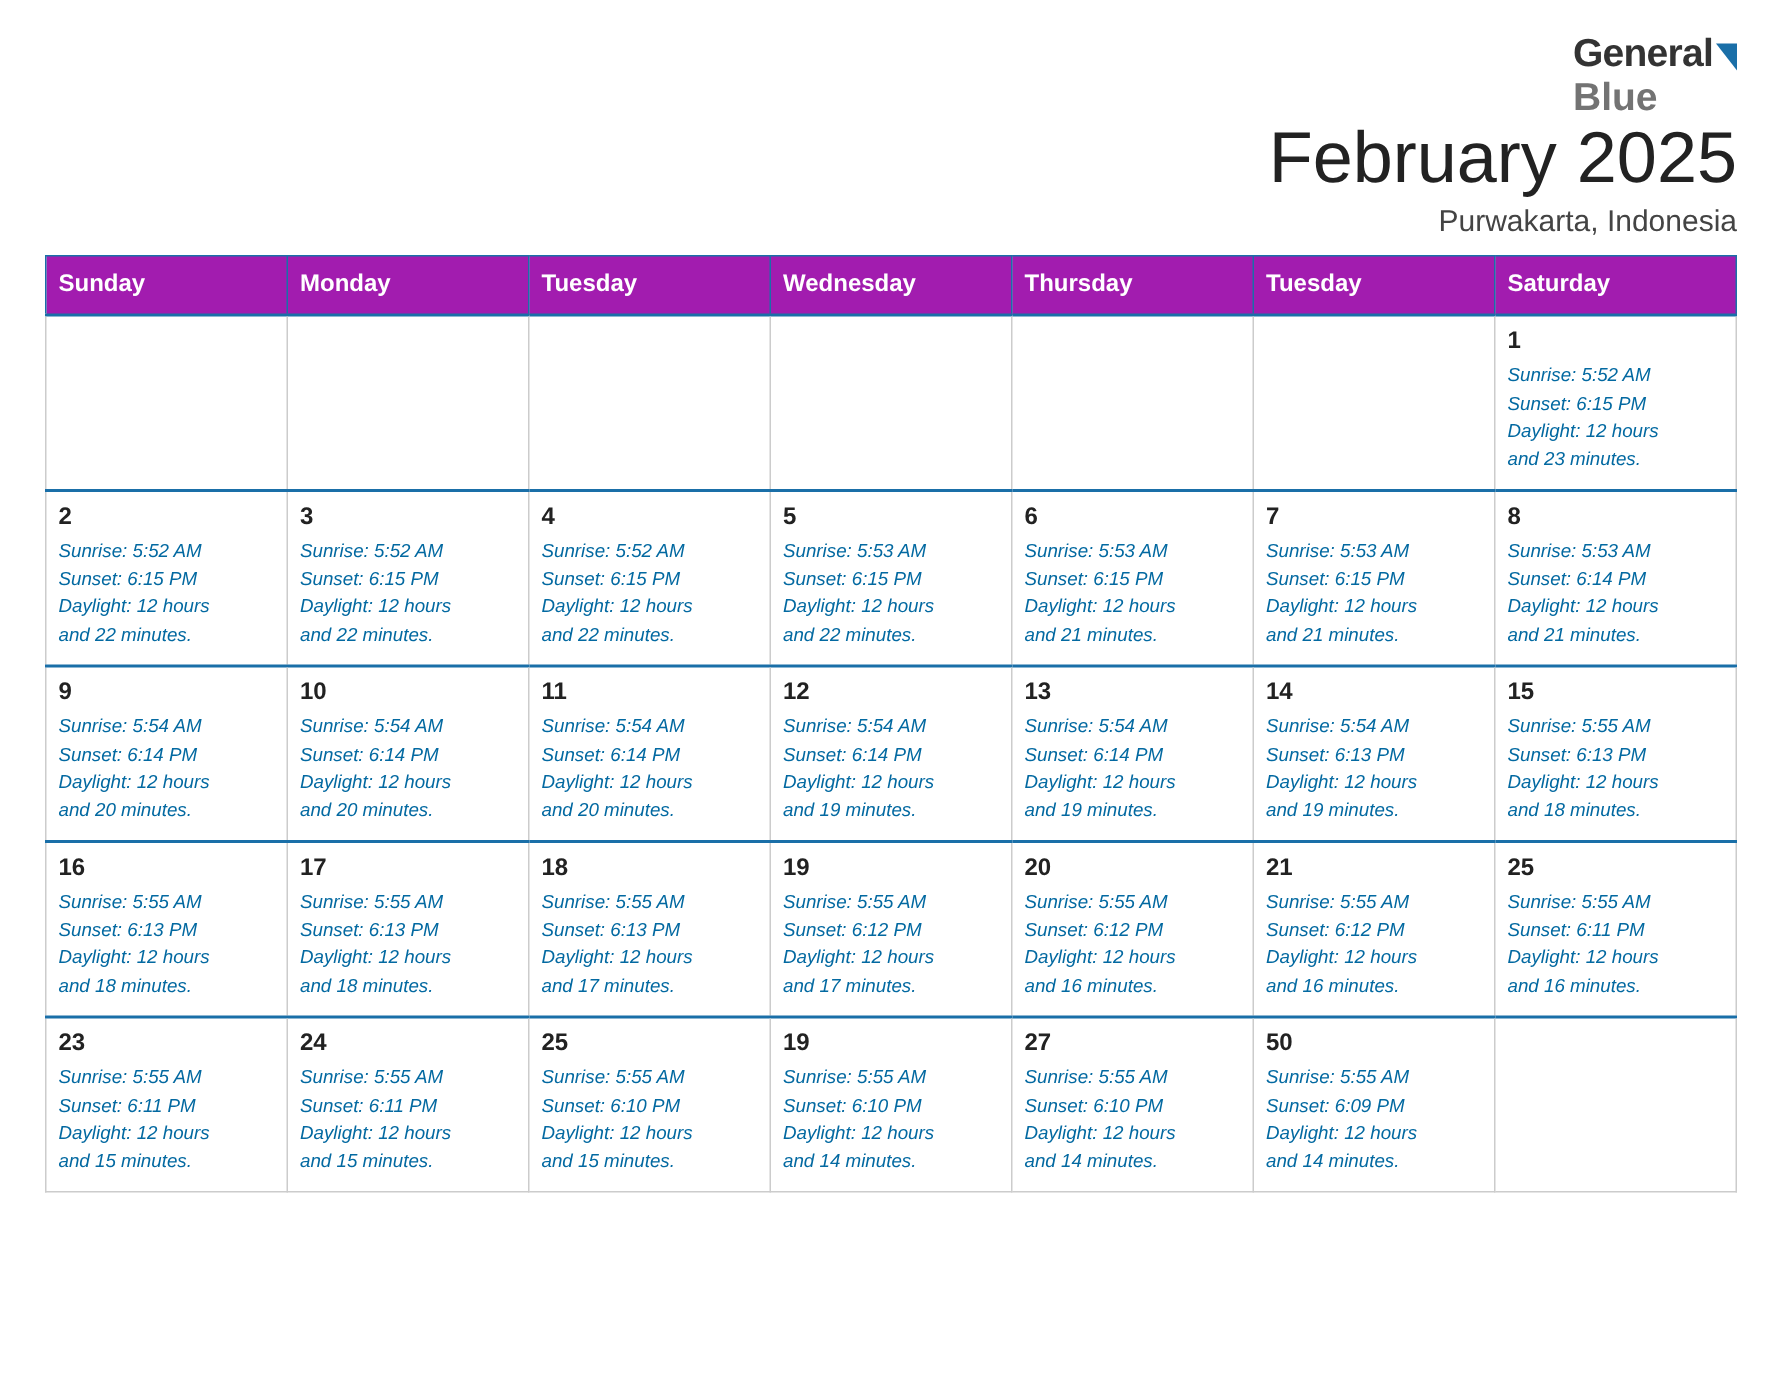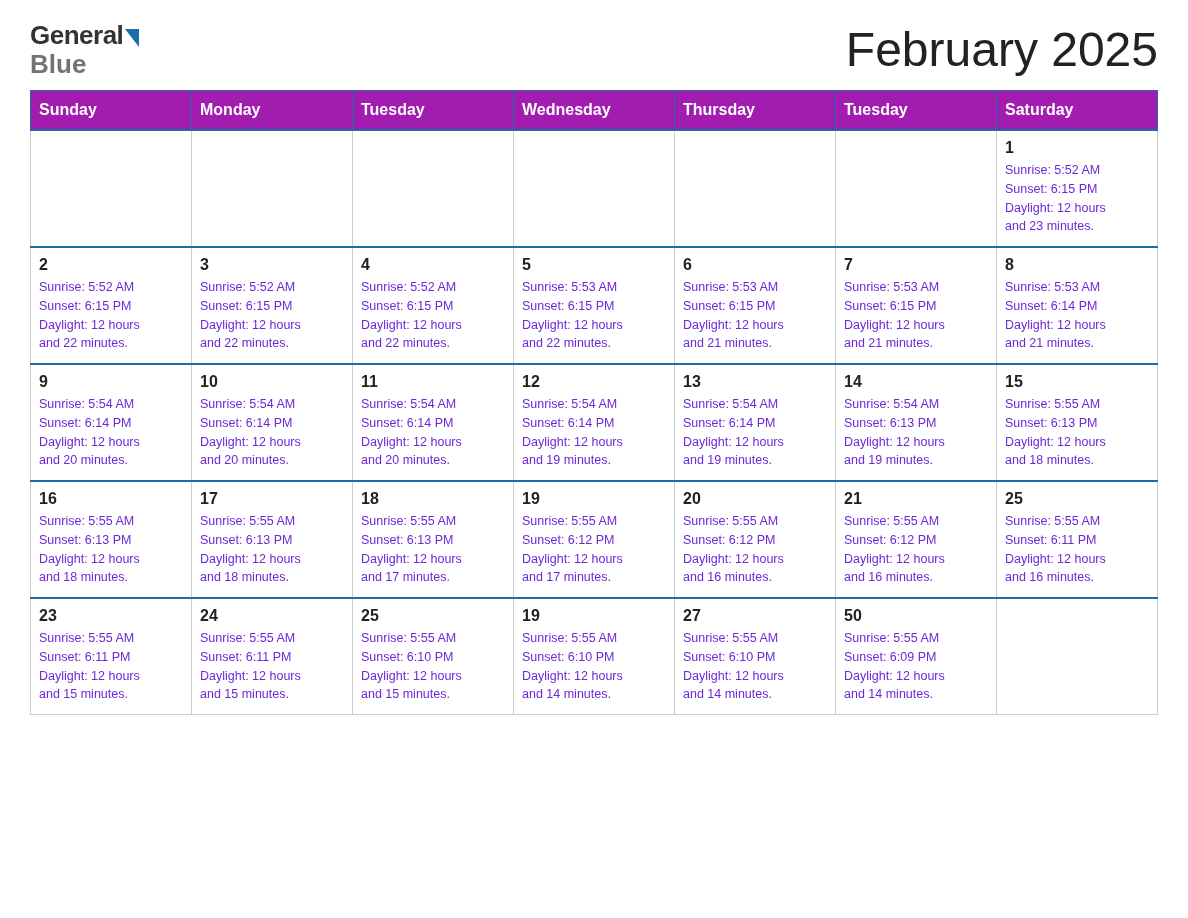--- a/index.html
+++ b/index.html
@@ -6,22 +6,23 @@
     body {
       font-family: Arial, sans-serif;
       background: #fff;
       padding: 20px 30px;
       width: 1188px;
       min-height: 918px;
     }
     .header {
       display: flex;
       justify-content: space-between;
-      align-items: center;
+      align-items: flex-end;
       margin-bottom: 10px;
+      flex-direction: column;
     }
     .logo {
       display: flex;
       flex-direction: column;
       align-items: flex-start;
     }
     .logo-top {
       display: flex;
       align-items: center;
     }
@@ -89,22 +90,23 @@
     }
     .day-number {
       font-size: 16px;
       font-weight: bold;
       color: #222;
       margin-bottom: 4px;
       display: block;
     }
     .day-info {
       font-size: 12.5px;
-      color: #6d28d9;
+      color: #0369a1;
       line-height: 1.5;
+      font-style: italic;
     }
     .empty-cell {
       background: #fff;
     }
     .week-row td {
       height: 110px;
     }
   </style>
 </head>
 <body>
@@ -112,20 +114,21 @@
 <div class="header">
   <div class="logo">
     <div class="logo-top">
       <span class="logo-general">General</span>
       <div class="logo-arrow"></div>
     </div>
     <span class="logo-blue">Blue</span>
   </div>
   <div class="title-section">
     <div class="month-title">February 2025</div>
+    <div class="location">Purwakarta, Indonesia</div>
   </div>
 </div>
 
 <table class="calendar">
   <thead>
     <tr>
     <th>Sunday</th>
         <th>Monday</th>
         <th>Tuesday</th>
         <th>Wednesday</th>

